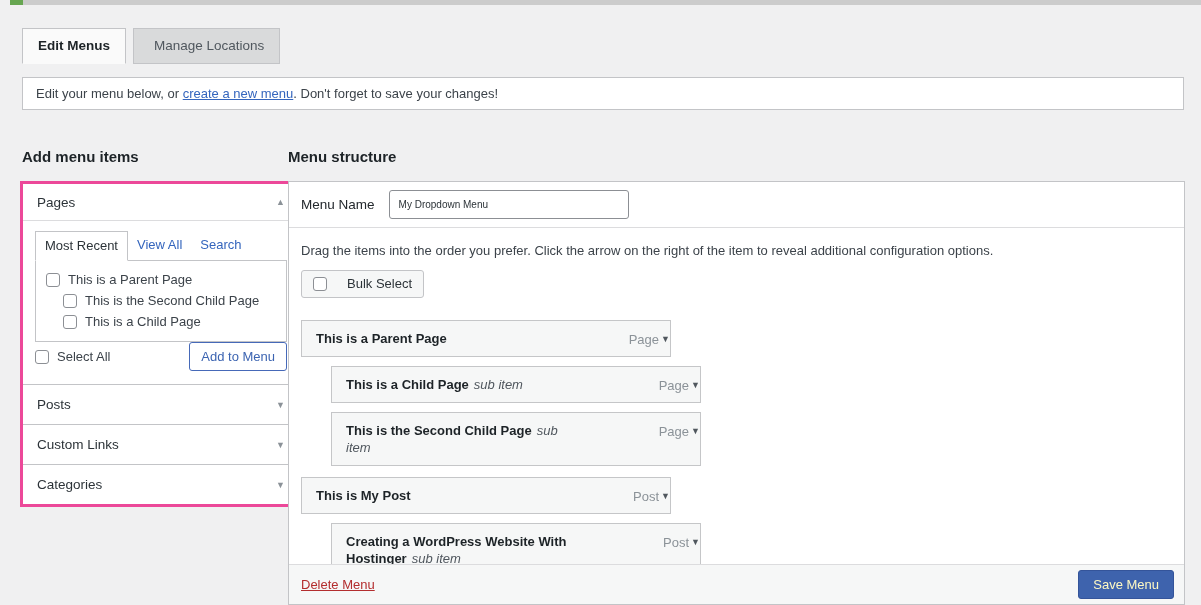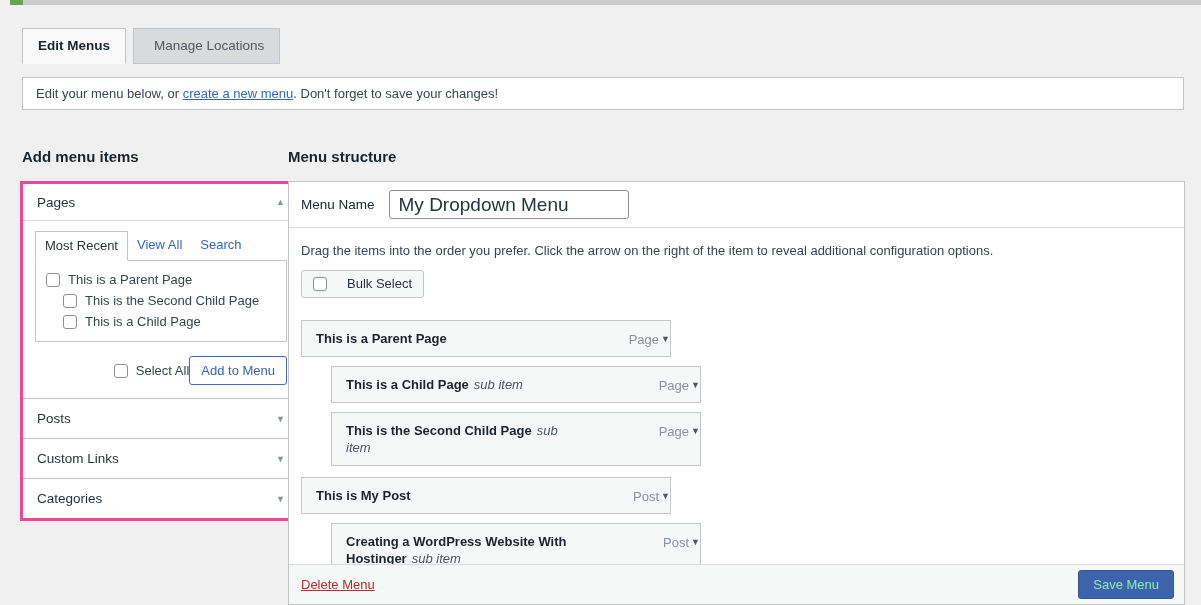--- a/index.html
+++ b/index.html
@@ -42,54 +42,54 @@
                    align-items:center; padding:0 14px; background:#fff; font-size:13.5px; color:#2c3338; cursor:pointer; }
   .pages-body { padding:10px 12px 13px; background:#fff; }
   .sub-tabs { display:flex; position:relative; z-index:2; }
   .sub-tab { padding:6px 9px 7px; font-size:13px; cursor:pointer; }
   .sub-tab.active { border:1px solid #c3c4c7; border-bottom:1px solid #fff; background:#fff; color:#2c3338; }
   .sub-tab.link { color:#3465bd; }
   .checkbox-box { border:1px solid #c3c4c7; margin-top:-1px; padding:8px 0 9px; background:#fff; }
   .cb-item { display:flex; align-items:center; gap:8px; padding:3px 10px; color:#3c434a; }
   .cb-item.indent { margin-left:17px; }
   .cb { width:14px; height:14px; border:1px solid #8c8f94; border-radius:3px; background:#fff; flex:0 0 auto; cursor:pointer; }
-  .select-row { display:flex; justify-content:flex-end; align-items:center; margin-top:14px; }
+  .select-row { display:flex; justify-content:space-between; align-items:center; }
   .select-all { display:flex; align-items:center; gap:8px; color:#3c434a; }
   .btn-secondary { background:#fff; border:1px solid #4669b8; color:#3c64b1; border-radius:3px;
                    padding:6px 11px; font-size:13px; cursor:pointer; }
 
   
   .structure-panel { position:absolute; left:288px; top:181px; width:897px; height:424px;
                      background:#fff; border:1px solid #c3c4c7; overflow:hidden; }
   .menu-name-row { height:46px; border-bottom:1px solid #dcdcde; display:flex; align-items:center;
                    padding:0 12px; gap:14px; }
   .menu-name-label { font-size:13.5px; color:#23282d; }
   .menu-name-input { width:240px; height:29px; border:1px solid #8c8f94; border-radius:3px;
-                     padding:0 9px; font-size:19px; color:#2c3338; font-family:inherit; }
+                     padding:0 9px; font-size:10px; color:#2c3338; font-family:inherit; }
   .structure-body { padding:15px 12px 0; }
   .instructions { color:#3c434a; margin-bottom:12px; }
   .bulk-select { display:inline-flex; align-items:center; gap:20px; border:1px solid #c3c4c7;
                  background:#f6f7f7; border-radius:3px; padding:5px 11px 6px; margin-bottom:22px;
                  color:#2c3338; cursor:pointer; }
   .menu-items { }
   .mi { position:relative; width:370px; min-height:37px; margin-bottom:9px; background:#f6f7f7;
         border:1px solid #c5c6c8; padding:9px 118px 9px 14px; line-height:17px; cursor:move; }
   .mi.child { margin-left:30px; }
   .mi.tall { margin-bottom:11px; }
   .mi .title { font-weight:bold; color:#1d2327; }
   .mi .sub { font-style:italic; color:#50575e; margin-left:5px; }
   .mi .right { position:absolute; right:0; top:10px; display:flex; align-items:center; gap:2px; }
   .mi .type { color:#8b9298; }
   .mi .type-arrow { font-size:9px; color:#50575e; cursor:pointer; }
 
   .panel-footer { position:absolute; left:0; right:0; bottom:0; height:40px; background:#f6f7f7;
                   border-top:1px solid #dcdcde; display:flex; justify-content:space-between;
                   align-items:center; padding:0 10px 0 12px; z-index:5; }
   .delete-link { color:#b32d2e; text-decoration:underline; cursor:pointer; }
-  .btn-primary { background:#3e63ad; border:1px solid #34549a; color:#86efac; border-radius:3px;
+  .btn-primary { background:#3e63ad; border:1px solid #34549a; color:#fef9c3; border-radius:3px;
                  padding:6px 14px; font-size:13px; cursor:pointer; }
 </style>
 </head>
 <body>
 
 <div class="stage">
 
   <div class="top-strip">
     <div class="played"></div>
   </div>

